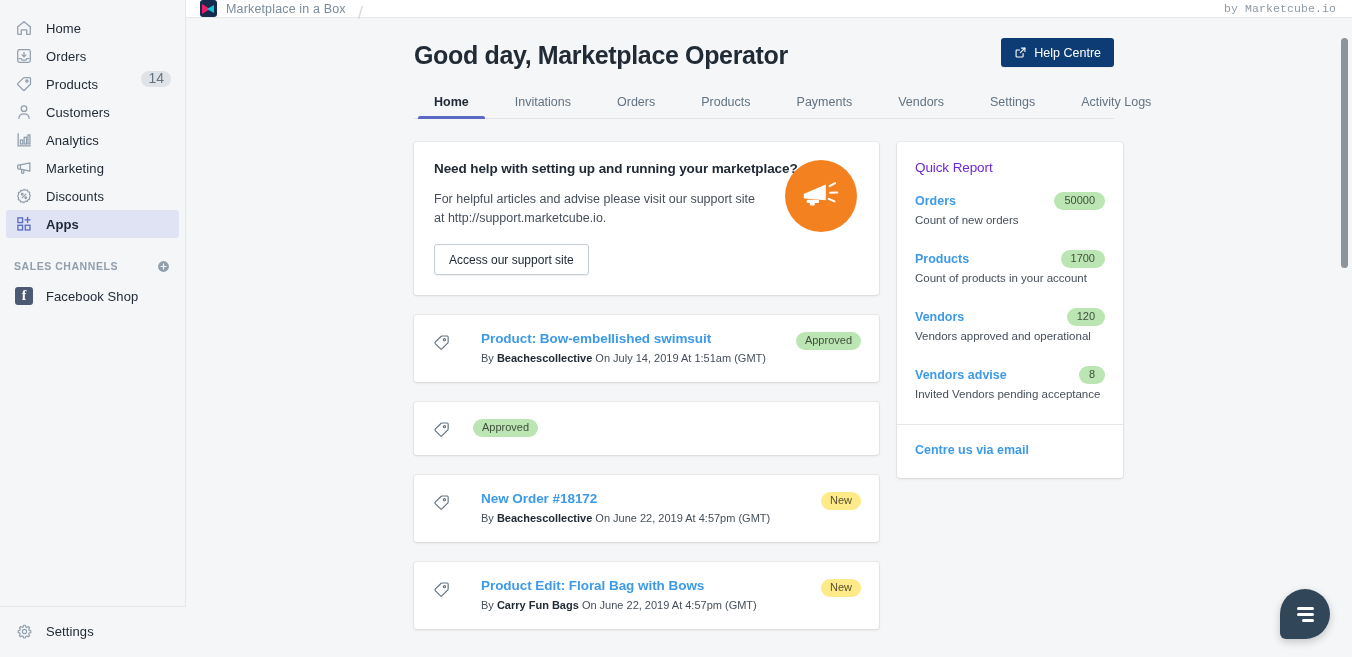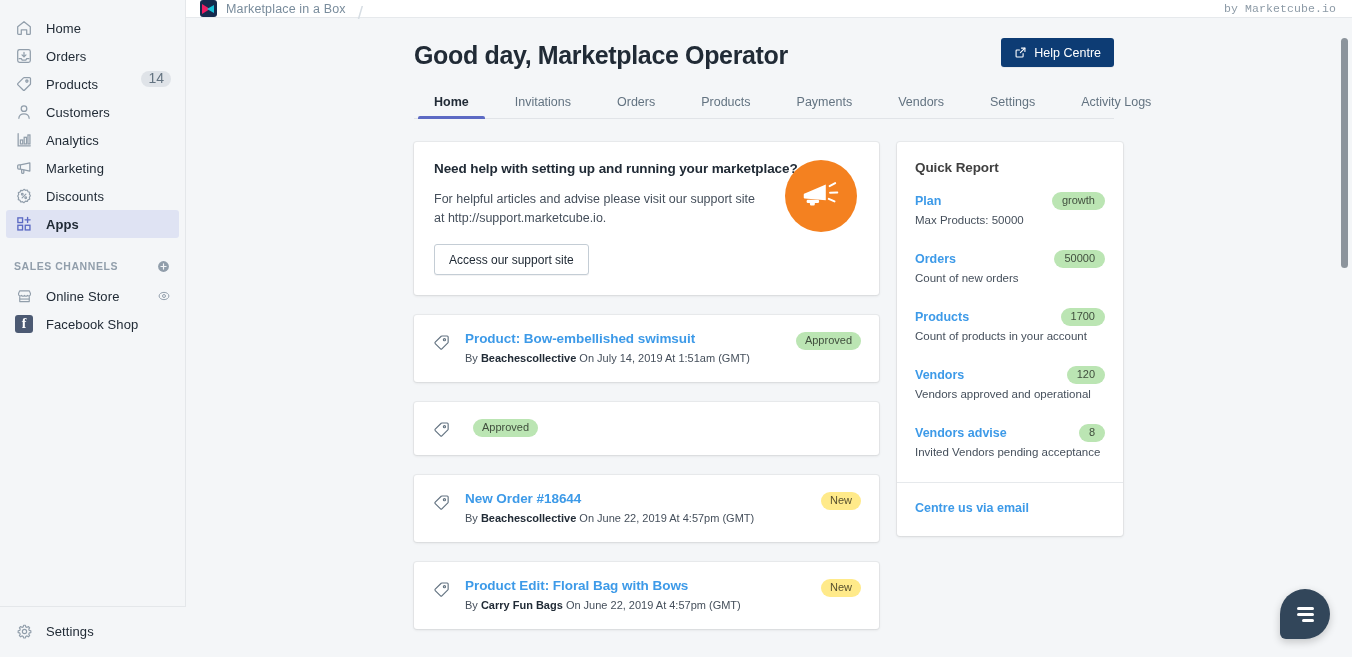--- a/index.html
+++ b/index.html
@@ -263,21 +263,21 @@
     display: flex;
     align-items: flex-start;
   }
   .tag-ico {
     width: 19px; height: 19px;
     flex: 0 0 19px;
     color: #637381;
     margin-right: 14px;
     margin-top: 3px;
   }
-  .feed-body { flex: 1 1 auto; }
+  .feed-body { flex: 1 1 auto; margin-left: 16px; }
   .feed-title {
     font-size: 13.5px;
     font-weight: 700;
     color: #3d9ae8;
     letter-spacing: -0.05px;
     line-height: 18px;
     cursor: pointer;
   }
   .feed-meta {
     font-size: 11px;
@@ -294,22 +294,22 @@
     white-space: nowrap;
     margin-top: 2px;
     margin-left: 8px;
   }
   .badge.approved { background: #bbe5b3; color: #414f3e; }
   .badge.new { background: #ffea8a; color: #595130; }
 
   .qr-card { padding: 18px 18px 18px; }
   .qr-title {
     font-size: 13.5px;
-    font-weight: 700;
-    color: #404040;
+    font-weight: 400;
+    color: #6d28d9;
     margin-bottom: 17px;
     letter-spacing: -0.1px;
   }
   .qr-row { margin-bottom: 22px; position: relative; }
   .qr-row:last-of-type { margin-bottom: 6px; }
   .qr-row-head { display: flex; align-items: center; }
   .qr-name {
     font-size: 12.5px;
     font-weight: 700;
     color: #3d9ae8;
@@ -466,36 +466,20 @@
     <div class="section-head">
       <span class="section-title">SALES CHANNELS</span>
       <span class="section-action">
         <svg width="15" height="15" viewBox="0 0 20 20" fill="none" stroke="currentColor" stroke-width="1.6">
           <circle cx="10" cy="10" r="7.2" fill="currentColor" stroke="none"></circle>
           <path d="M10 6.6v6.8M6.6 10h6.8" stroke="#f4f6f8" stroke-linecap="round"></path>
         </svg>
       </span>
     </div>
 
-    <div class="nav-item">
-      <span class="nav-ico">
-        <svg width="17" height="17" viewBox="0 0 20 20" fill="none" stroke="currentColor" stroke-width="1.35">
-          <path d="M3 6.4 4.3 3.4h11.4L17 6.4v1a2 2 0 0 1-3.5 1.3 2 2 0 0 1-3.5 0 2 2 0 0 1-3.5 0A2 2 0 0 1 3 7.4v-1Z" stroke-linejoin="round"></path>
-          <path d="M4.4 9.6V16h11.2V9.6" stroke-linejoin="round"></path>
-          <path d="M4.4 13h11.2"></path>
-        </svg>
-      </span>
-      <span class="nav-label">Online Store</span>
-      <span class="nav-eye">
-        <svg width="14" height="14" viewBox="0 0 20 20" fill="none" stroke="currentColor" stroke-width="1.4">
-          <ellipse cx="10" cy="10" rx="7" ry="5.2"></ellipse>
-          <circle cx="10" cy="10" r="2.1"></circle>
-        </svg>
-      </span>
-    </div>
 
     <div class="nav-item">
       <span class="nav-ico">
         <span class="fb-ico">f</span>
       </span>
       <span class="nav-label">Facebook Shop</span>
     </div>
 
     <div class="sidebar-bottom">
       <div class="nav-item">
@@ -597,21 +581,21 @@
               </article>
 
               <article class="card feed-item">
                 <span class="tag-ico">
                   <svg width="19" height="19" viewBox="0 0 20 20" fill="none" stroke="currentColor" stroke-width="1.2">
                     <path d="M10.3 3.1H16a1 1 0 0 1 1 1v5.6a1 1 0 0 1-.3.7l-6.3 6.3a1 1 0 0 1-1.4 0l-5.6-5.6a1 1 0 0 1 0-1.4l6.3-6.3a1 1 0 0 1 .6-.3Z" stroke-linejoin="round"></path>
                     <circle cx="13.1" cy="7" r="1.15"></circle>
                   </svg>
                 </span>
                 <div class="feed-body">
-                  <div class="feed-title">New Order #18644</div>
+                  <div class="feed-title">New Order #18172</div>
                   <div class="feed-meta"><span>By </span><b>Beachescollective</b><span> On June 22, 2019 At 4:57pm (GMT)</span></div>
                 </div>
                 <span class="badge new">New</span>
               </article>
 
               <article class="card feed-item">
                 <span class="tag-ico">
                   <svg width="19" height="19" viewBox="0 0 20 20" fill="none" stroke="currentColor" stroke-width="1.2">
                     <path d="M10.3 3.1H16a1 1 0 0 1 1 1v5.6a1 1 0 0 1-.3.7l-6.3 6.3a1 1 0 0 1-1.4 0l-5.6-5.6a1 1 0 0 1 0-1.4l6.3-6.3a1 1 0 0 1 .6-.3Z" stroke-linejoin="round"></path>
                     <circle cx="13.1" cy="7" r="1.15"></circle>
@@ -624,27 +608,20 @@
                 <span class="badge new">New</span>
               </article>
 
             </div>
           </div>
 
           <div class="col-right">
             <section class="card qr-card">
               <div class="qr-title">Quick Report</div>
 
-              <div class="qr-row">
-                <div class="qr-row-head">
-                  <span class="qr-name">Plan</span>
-                  <span class="qr-pill">growth</span>
-                </div>
-                <div class="qr-desc">Max Products: 50000</div>
-              </div>
 
               <div class="qr-row">
                 <div class="qr-row-head">
                   <span class="qr-name">Orders</span>
                   <span class="qr-pill">50000</span>
                 </div>
                 <div class="qr-desc">Count of new orders</div>
               </div>
 
               <div class="qr-row">

